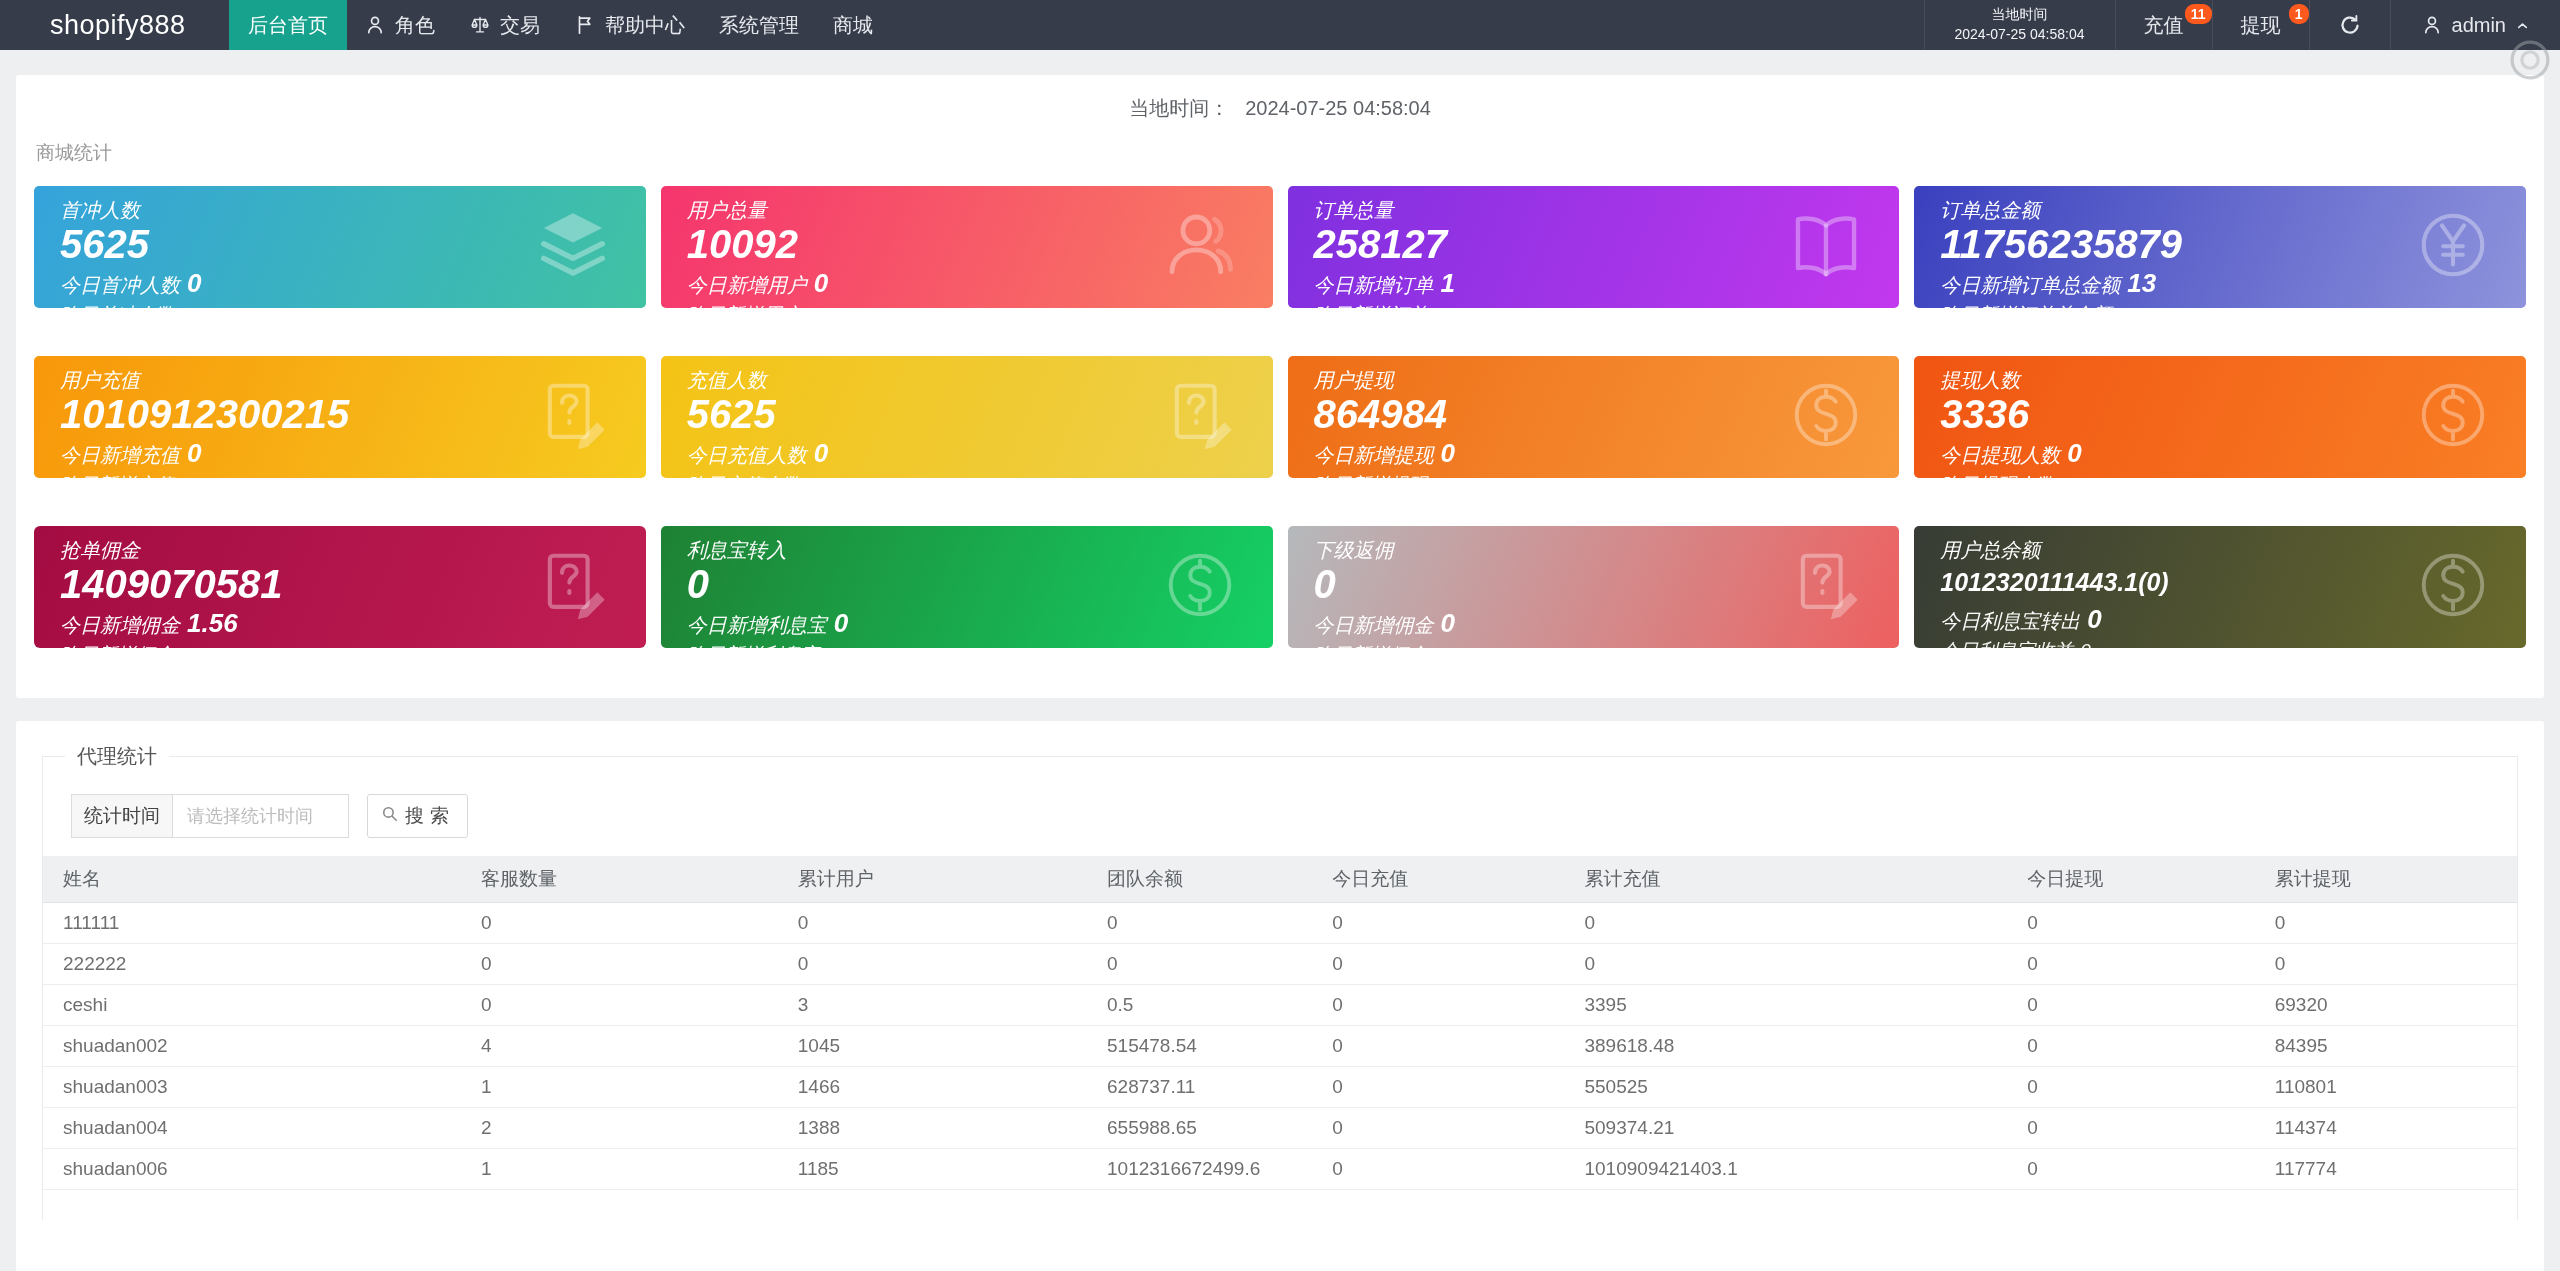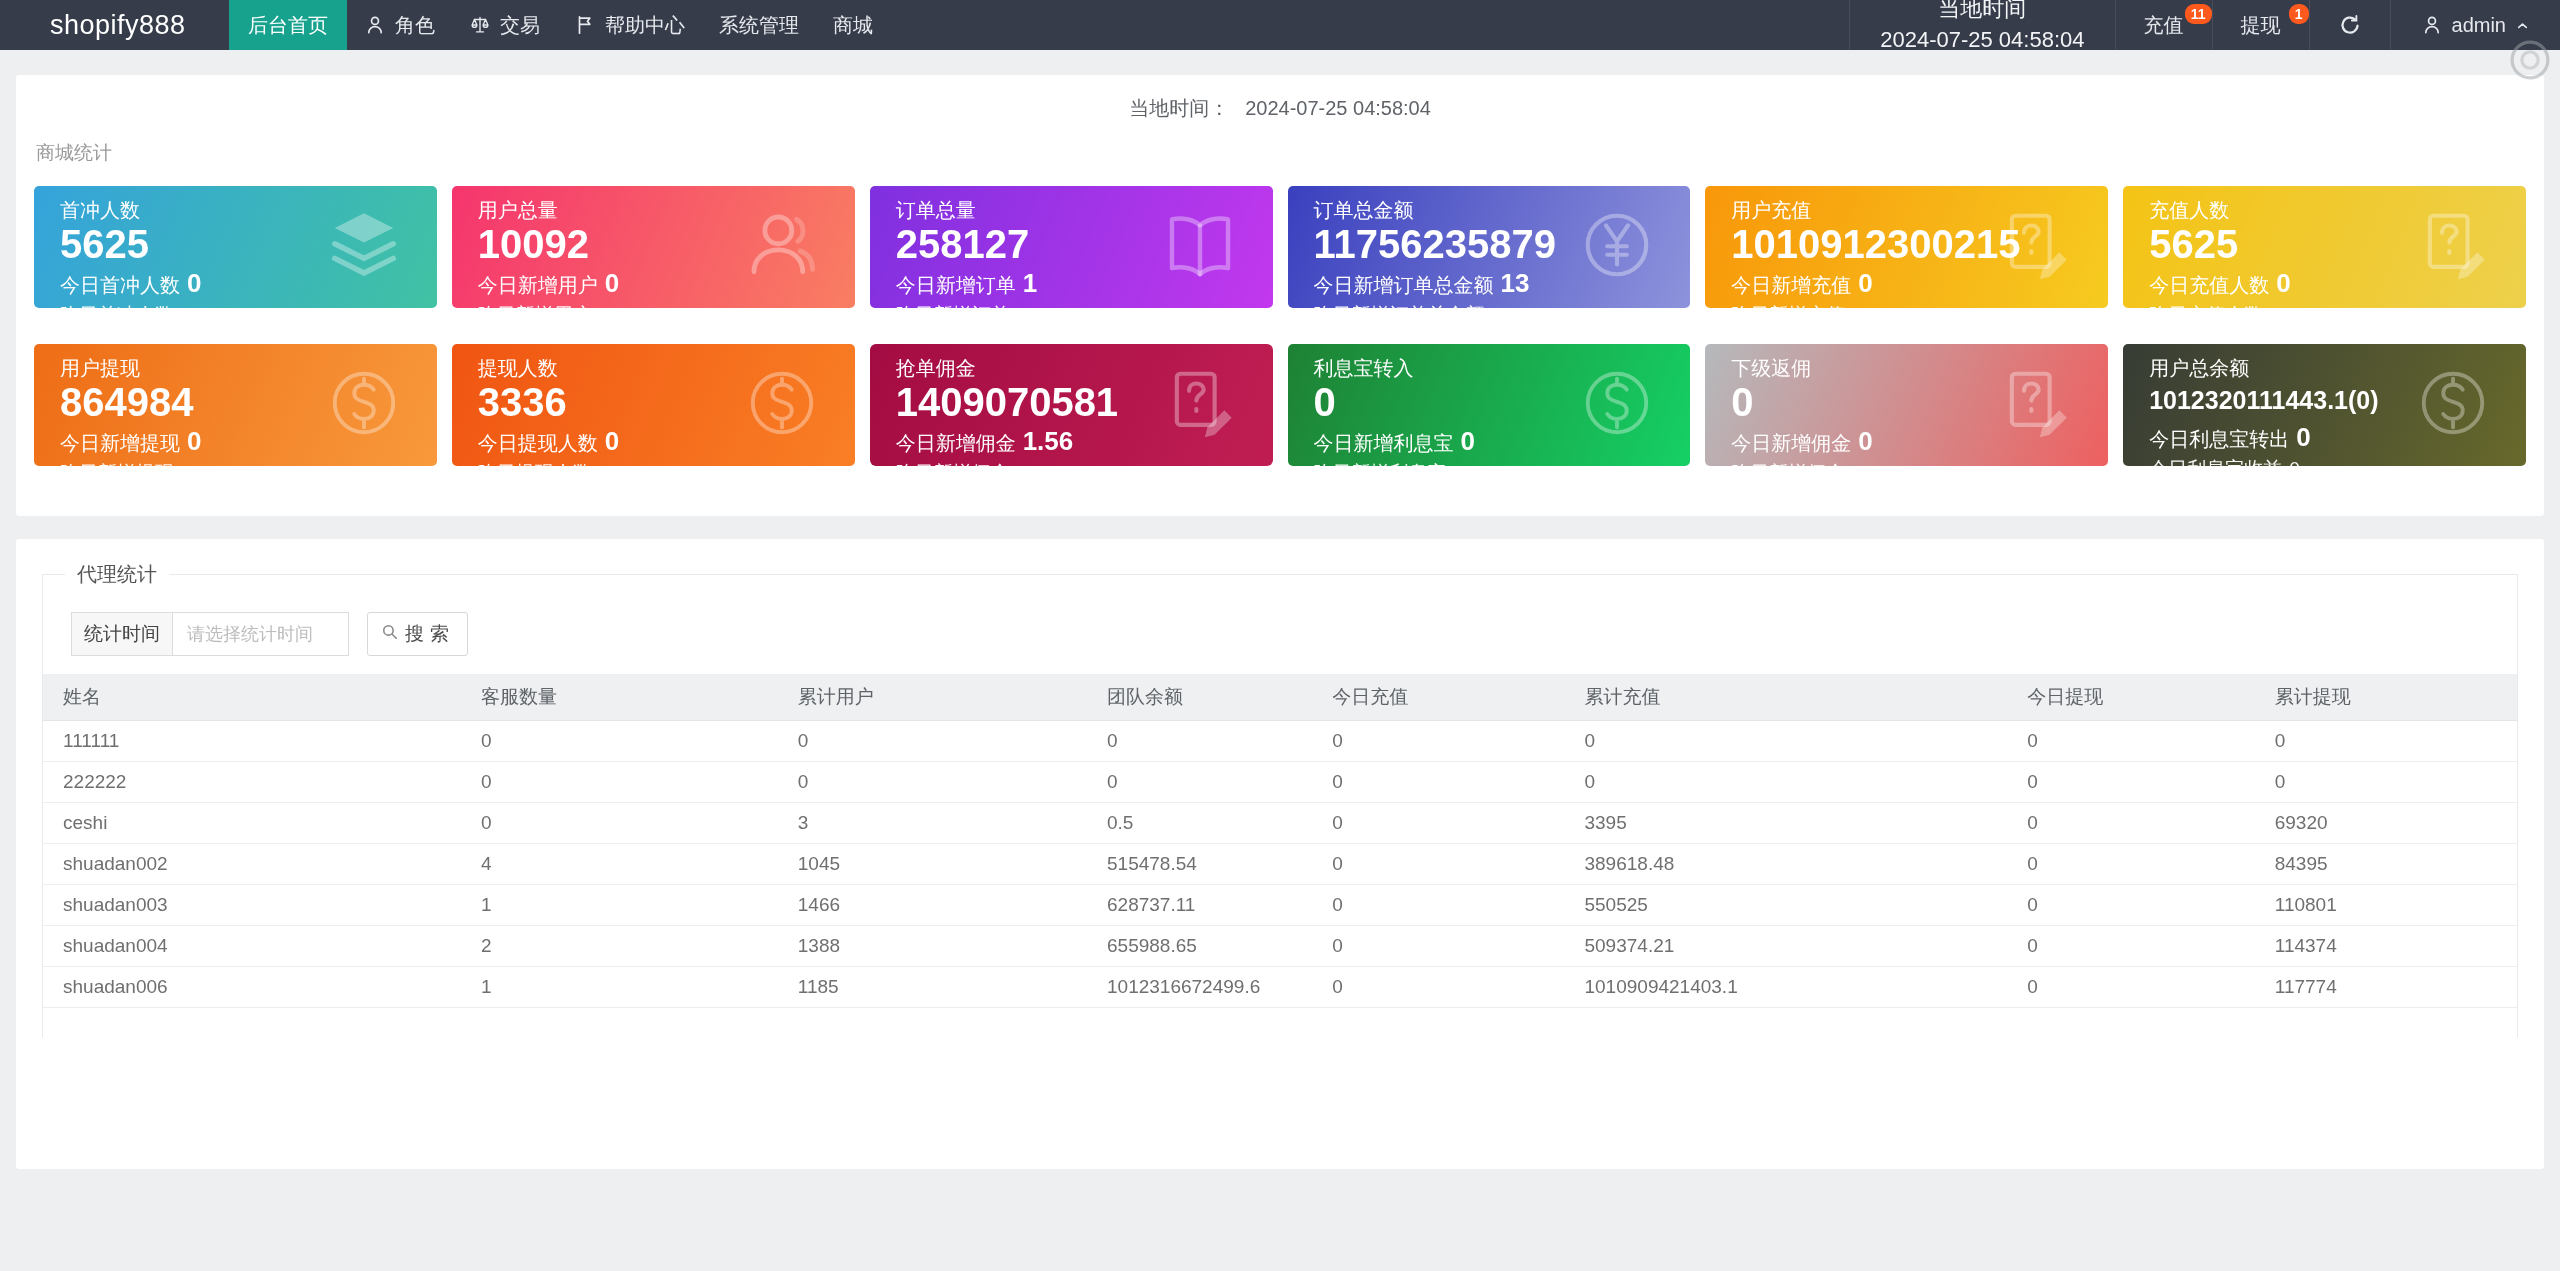--- a/index.html
+++ b/index.html
@@ -9,39 +9,39 @@
   
   .navbar { height:50px; background:#363C4A; display:flex; align-items:stretch; color:#E6E9ED; }
   .logo { width:205px; display:flex; align-items:center; padding-left:50px; font-size:27px; color:#fff; letter-spacing:.5px; cursor:pointer; }
   .nav-menu { display:flex;margin-left:24px; }
   .nav-item { display:flex; align-items:center; gap:9px; padding:14px 17px; font-size:20px; cursor:pointer; white-space:nowrap; }
   .nav-item.active { background:#17A28E; color:#fff; padding:0 19px; }
   .nav-ico { display:flex; align-items:center; }
   .nav-ico:empty { display:none; }
   .nav-ico svg { width:22px; height:22px; }
   .nav-right { margin-left:auto; display:flex; align-items:stretch; }
-  .nav-time { display:flex; flex-direction:column; justify-content:center; text-align:center; padding:0 30px; font-size:22px; line-height:1.4; color:#F3F4F6; border-left:1px solid rgba(255,255,255,.09); }
+  .nav-time { display:flex; flex-direction:column; justify-content:center; text-align:center; padding:0 30px; font-size:14px; line-height:1.4; color:#F3F4F6; border-left:1px solid rgba(255,255,255,.09); }
   .nav-link { position:relative; display:flex; align-items:center; padding:0 28px; font-size:20px; border-left:1px solid rgba(255,255,255,.09); cursor:pointer; }
   .badge { position:absolute; top:4px; right:0px; background:#FF5A1E; color:#fff; font-size:14px; line-height:1; padding:3px 6px; border-radius:9px; font-weight:bold; }
   .nav-refresh svg { width:24px; height:24px; }
   .nav-user { display:flex; align-items:center; gap:9px; padding:0 30px; font-size:20px; border-left:1px solid rgba(255,255,255,.09); cursor:pointer; }
   .nav-user .caret svg { width:15px; height:15px; }
 
   .float-ico { position:absolute; top:34px; right:4px; width:52px; height:52px; color:#9EA3A7; opacity:.5; z-index:5; cursor:pointer; }
   .float-ico svg { width:100%; height:100%; }
 
   
   .panel { background:#fff; margin:0 16px; border-radius:3px; }
   .panel-stats { margin-top:25px; padding-bottom:50px; }
   .local-time { text-align:center; padding-top:20px; font-size:20px; color:#5F6368; }
   .local-time .v { margin-left:16px; }
   .section-label { margin:18px 0 0 20px; font-size:19px; color:#9A9A9A; }
 
   
-  .cards { display:grid; grid-template-columns:repeat(6,1fr); gap:36px 15px; margin:20px 18px 0; }
+  .cards { display:grid; grid-template-columns:repeat(4,1fr); gap:48px 15px; margin:20px 18px 0;font-style:italic; }
   .card { position:relative; height:122px; border-radius:5px; color:#fff; padding:13px 110px 0 26px; overflow:hidden; }
   .card-title { font-size:20px; line-height:1.15; }
   .card-value { font-size:40px; font-weight:bold; line-height:1.12; white-space:nowrap; }
   [data-name="stat-card-11"] .card-value { font-size:25px; line-height:1.65; }
   .card-line1 { font-size:20px; line-height:1.3; }
   .card-line1 b { font-size:26px; margin-left:7px; }
   .card-line2 { font-size:19px; line-height:1.3; margin-top:2px; opacity:.95; }
   .card-line2 .v { margin-left:7px; }
   .card-icon { position:absolute; right:34px; top:50%; transform:translateY(-50%); color:rgba(255,255,255,.34); }
   .card-icon svg { width:78px; height:78px; }

